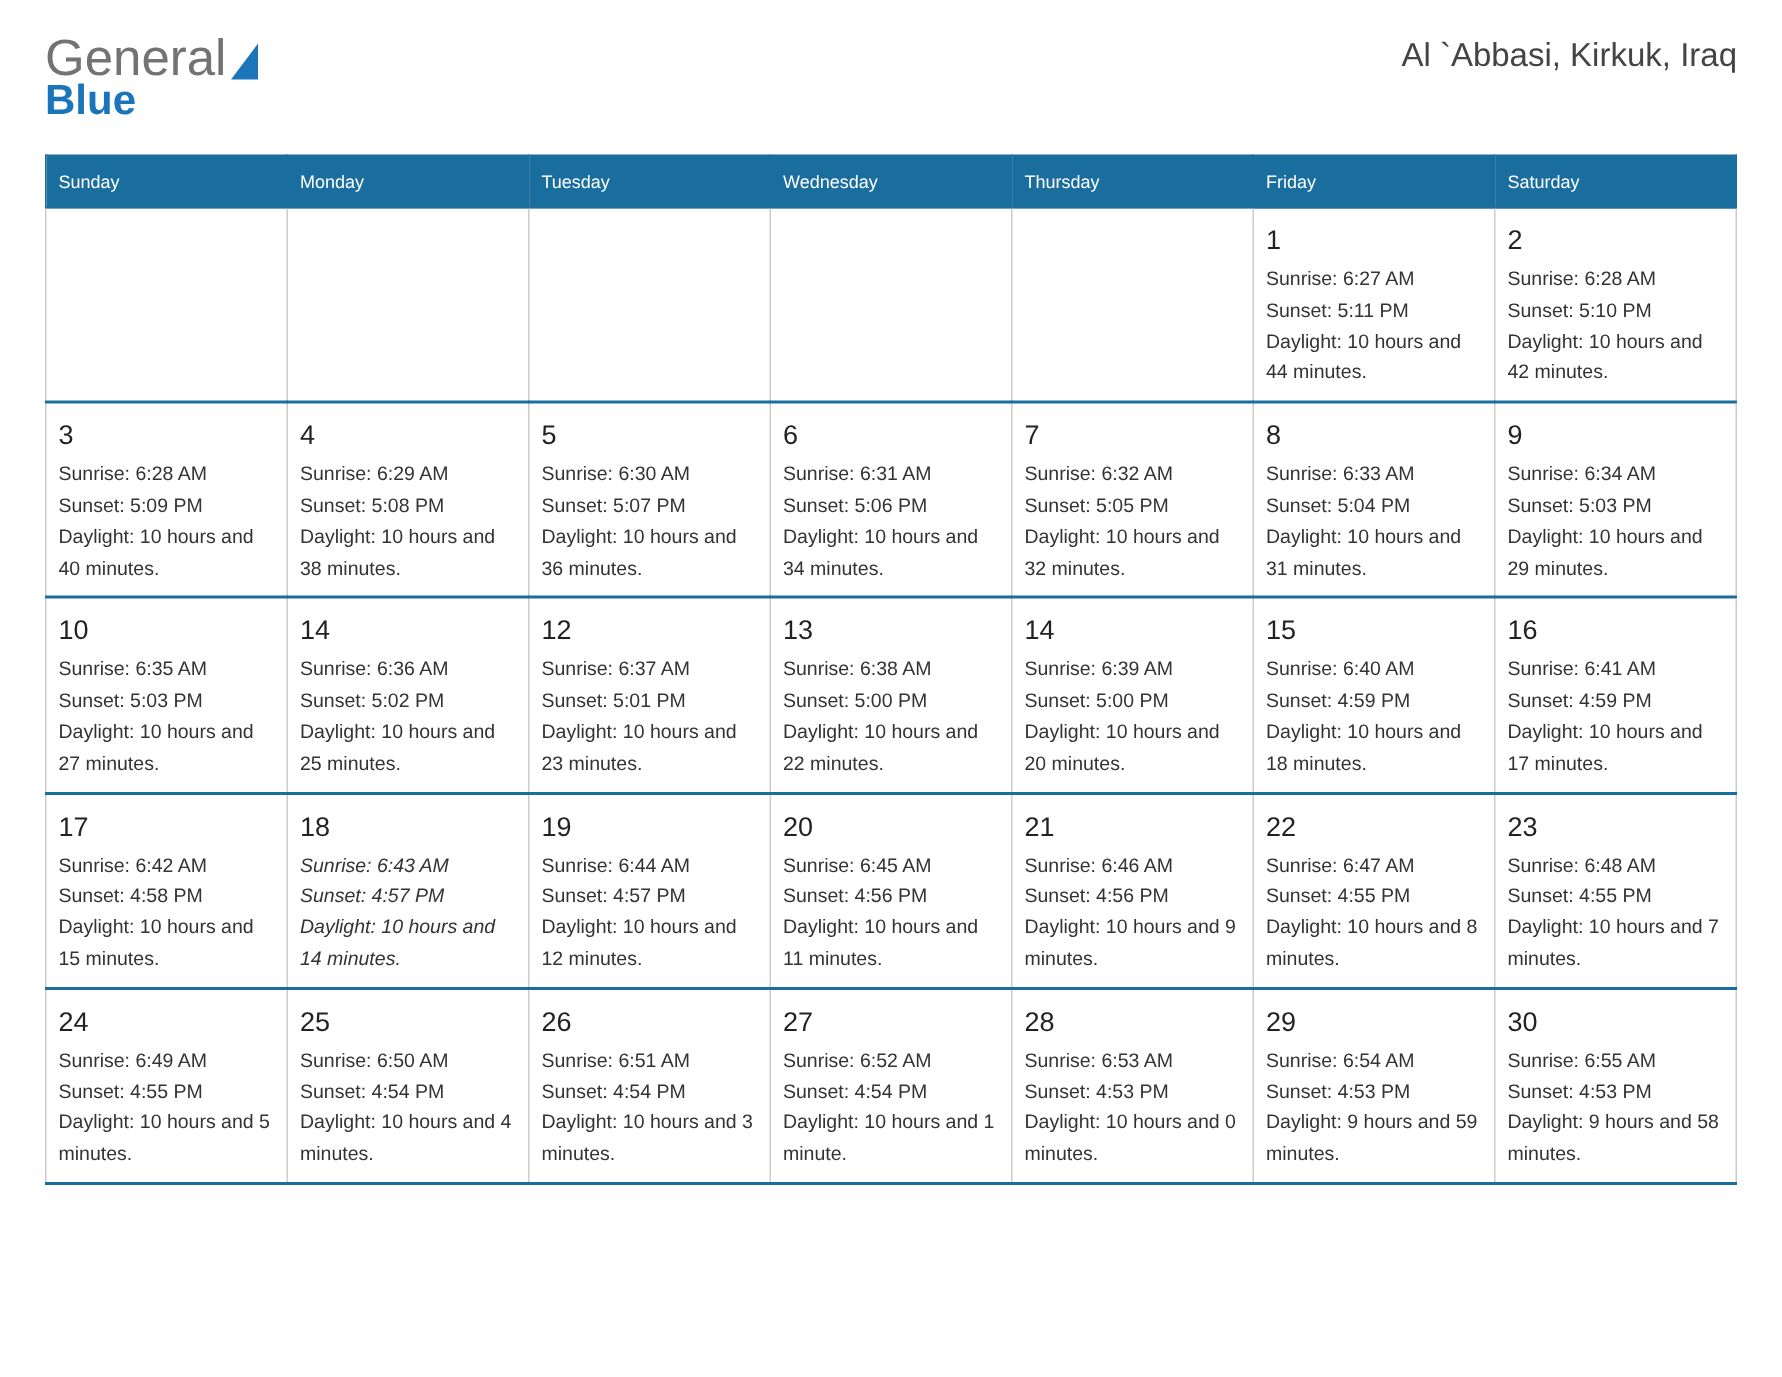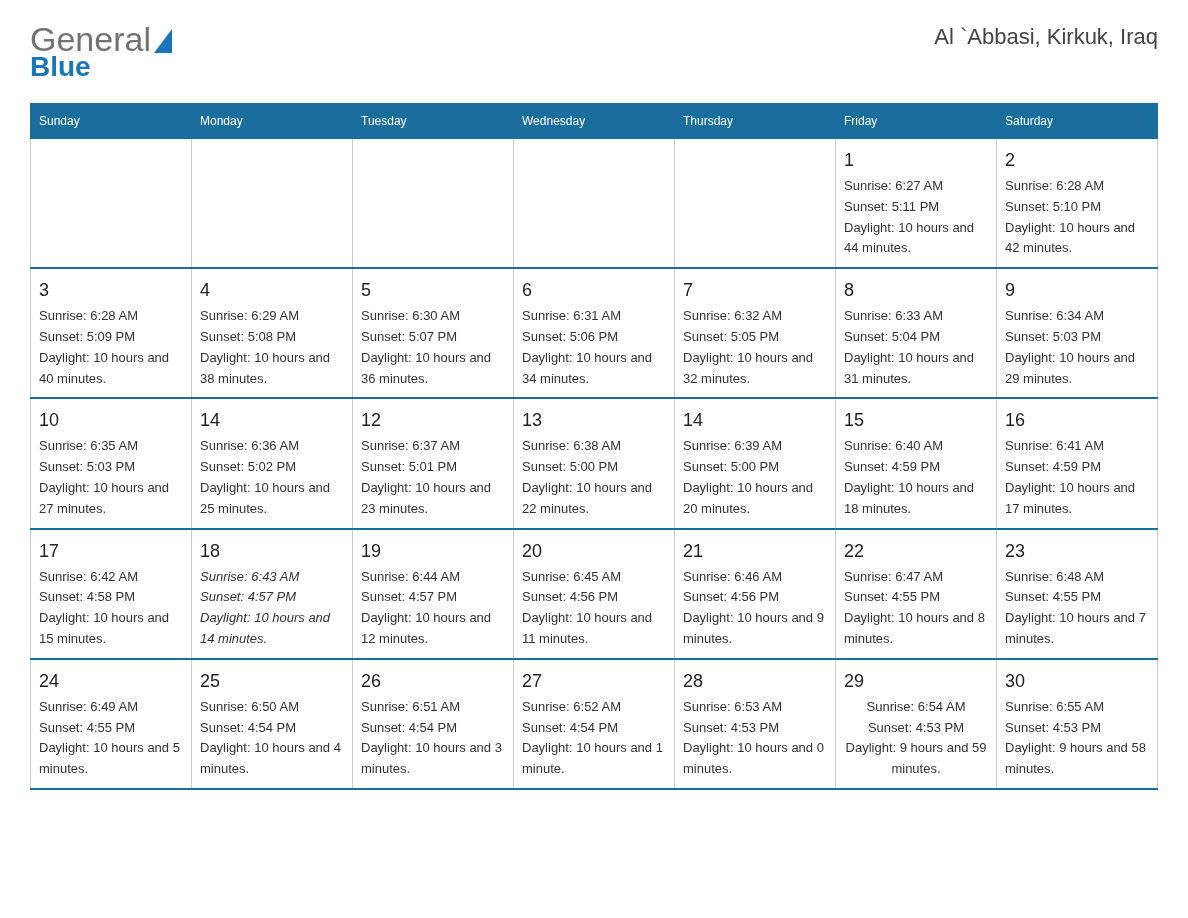--- a/index.html
+++ b/index.html
@@ -309,21 +309,21 @@
 Daylight: 10 hours and 1 minute.</div>
         </td>
         <td>
           <span class="day-number">28</span>
           <div class="day-info" style="white-space: pre-line;">Sunrise: 6:53 AM
 Sunset: 4:53 PM
 Daylight: 10 hours and 0 minutes.</div>
         </td>
         <td>
           <span class="day-number">29</span>
-          <div class="day-info" style="white-space: pre-line; text-align: center;">Sunrise: 6:54 AM
+          <div class="day-info" style="white-space: pre-line;">Sunrise: 6:54 AM
 Sunset: 4:53 PM
 Daylight: 9 hours and 59 minutes.</div>
         </td>
         <td>
           <span class="day-number">30</span>
           <div class="day-info" style="white-space: pre-line;">Sunrise: 6:55 AM
 Sunset: 4:53 PM
 Daylight: 9 hours and 58 minutes.</div>
         </td>
       </tr>

